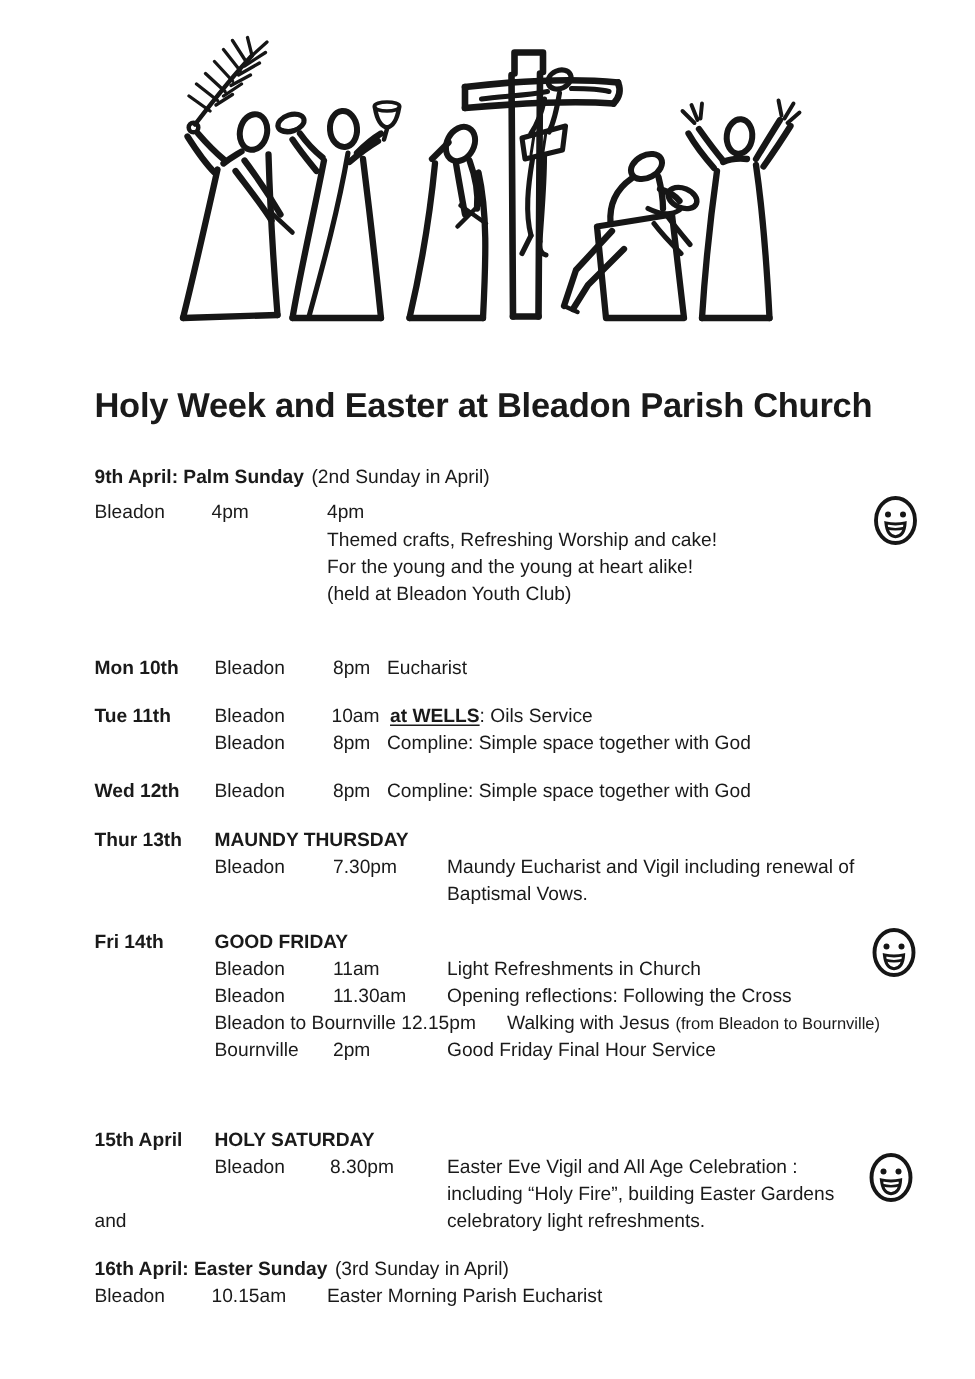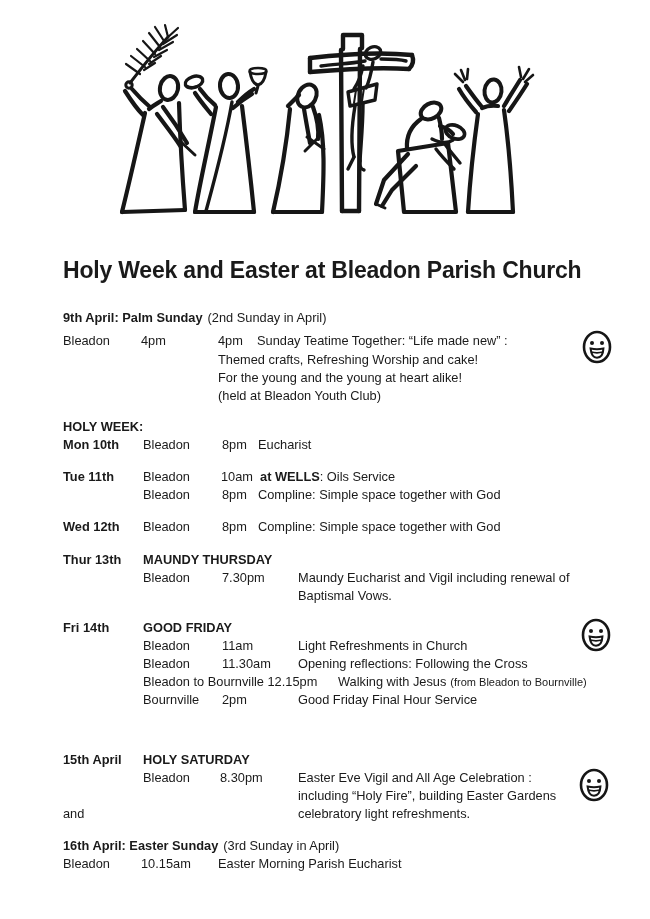--- a/index.html
+++ b/index.html
@@ -19,21 +19,21 @@
   .cell { position:absolute; top:0; }
   .ca { left:63px; }   
   .cb { left:143px; }  
   .cc { left:222px; }  
   .cd { left:258px; }  
   .ce { left:298px; }  
   .cf { left:338px; }  
   .cg { left:141px; }  
   .ch { left:218px; }  
   .b { font-weight:700; }
-  .u { text-decoration-thickness:1.4px; text-underline-offset:2px; }
+  .u { text-decoration:underline; text-decoration-thickness:1.4px; text-underline-offset:2px; }
   .note { margin-left:5px; font-weight:400; }
   .gap { margin-left:7px; }
   .small { font-size:11px; margin-left:4px; }
   .smiley { position:absolute; width:30px; height:34px; }
 </style>
 </head>
 <body>
 
 <div class="page">
 
@@ -134,35 +134,31 @@
 
   <div class="title">Holy Week and Easter at Bleadon Parish Church</div>
 
   <div class="line" style="top:309px">
     <span class="cell ca"><span class="b">9th April: Palm Sunday</span><span class="note">(2nd Sunday in April)</span></span>
   </div>
   <div class="line" style="top:332px">
     <span class="cell ca">Bleadon</span>
     <span class="cell cg">4pm</span>
     <span class="cell ch">4pm</span>
-    <span class="cell" style="left:257px">Sunday Teatime Together: “Life made new” :</span>
   </div>
   <div class="line" style="top:351px">
     <span class="cell ch">Themed crafts, Refreshing Worship and cake!</span>
   </div>
   <div class="line" style="top:369px">
     <span class="cell ch">For the young and the young at heart alike!</span>
   </div>
   <div class="line" style="top:387px">
     <span class="cell ch">(held at Bleadon Youth Club)</span>
   </div>
 
-  <div class="line" style="top:418px">
-    <span class="cell ca b">HOLY WEEK:</span>
-  </div>
   <div class="line" style="top:436px">
     <span class="cell ca b">Mon 10th</span>
     <span class="cell cb">Bleadon</span>
     <span class="cell cc">8pm</span>
     <span class="cell cd">Eucharist</span>
   </div>
   <div class="line" style="top:468px">
     <span class="cell ca b">Tue 11th</span>
     <span class="cell cb">Bleadon</span>
     <span class="cell" style="left:221px"><span>10am</span><span class="b u gap">at WELLS</span><span>: Oils Service</span></span>

